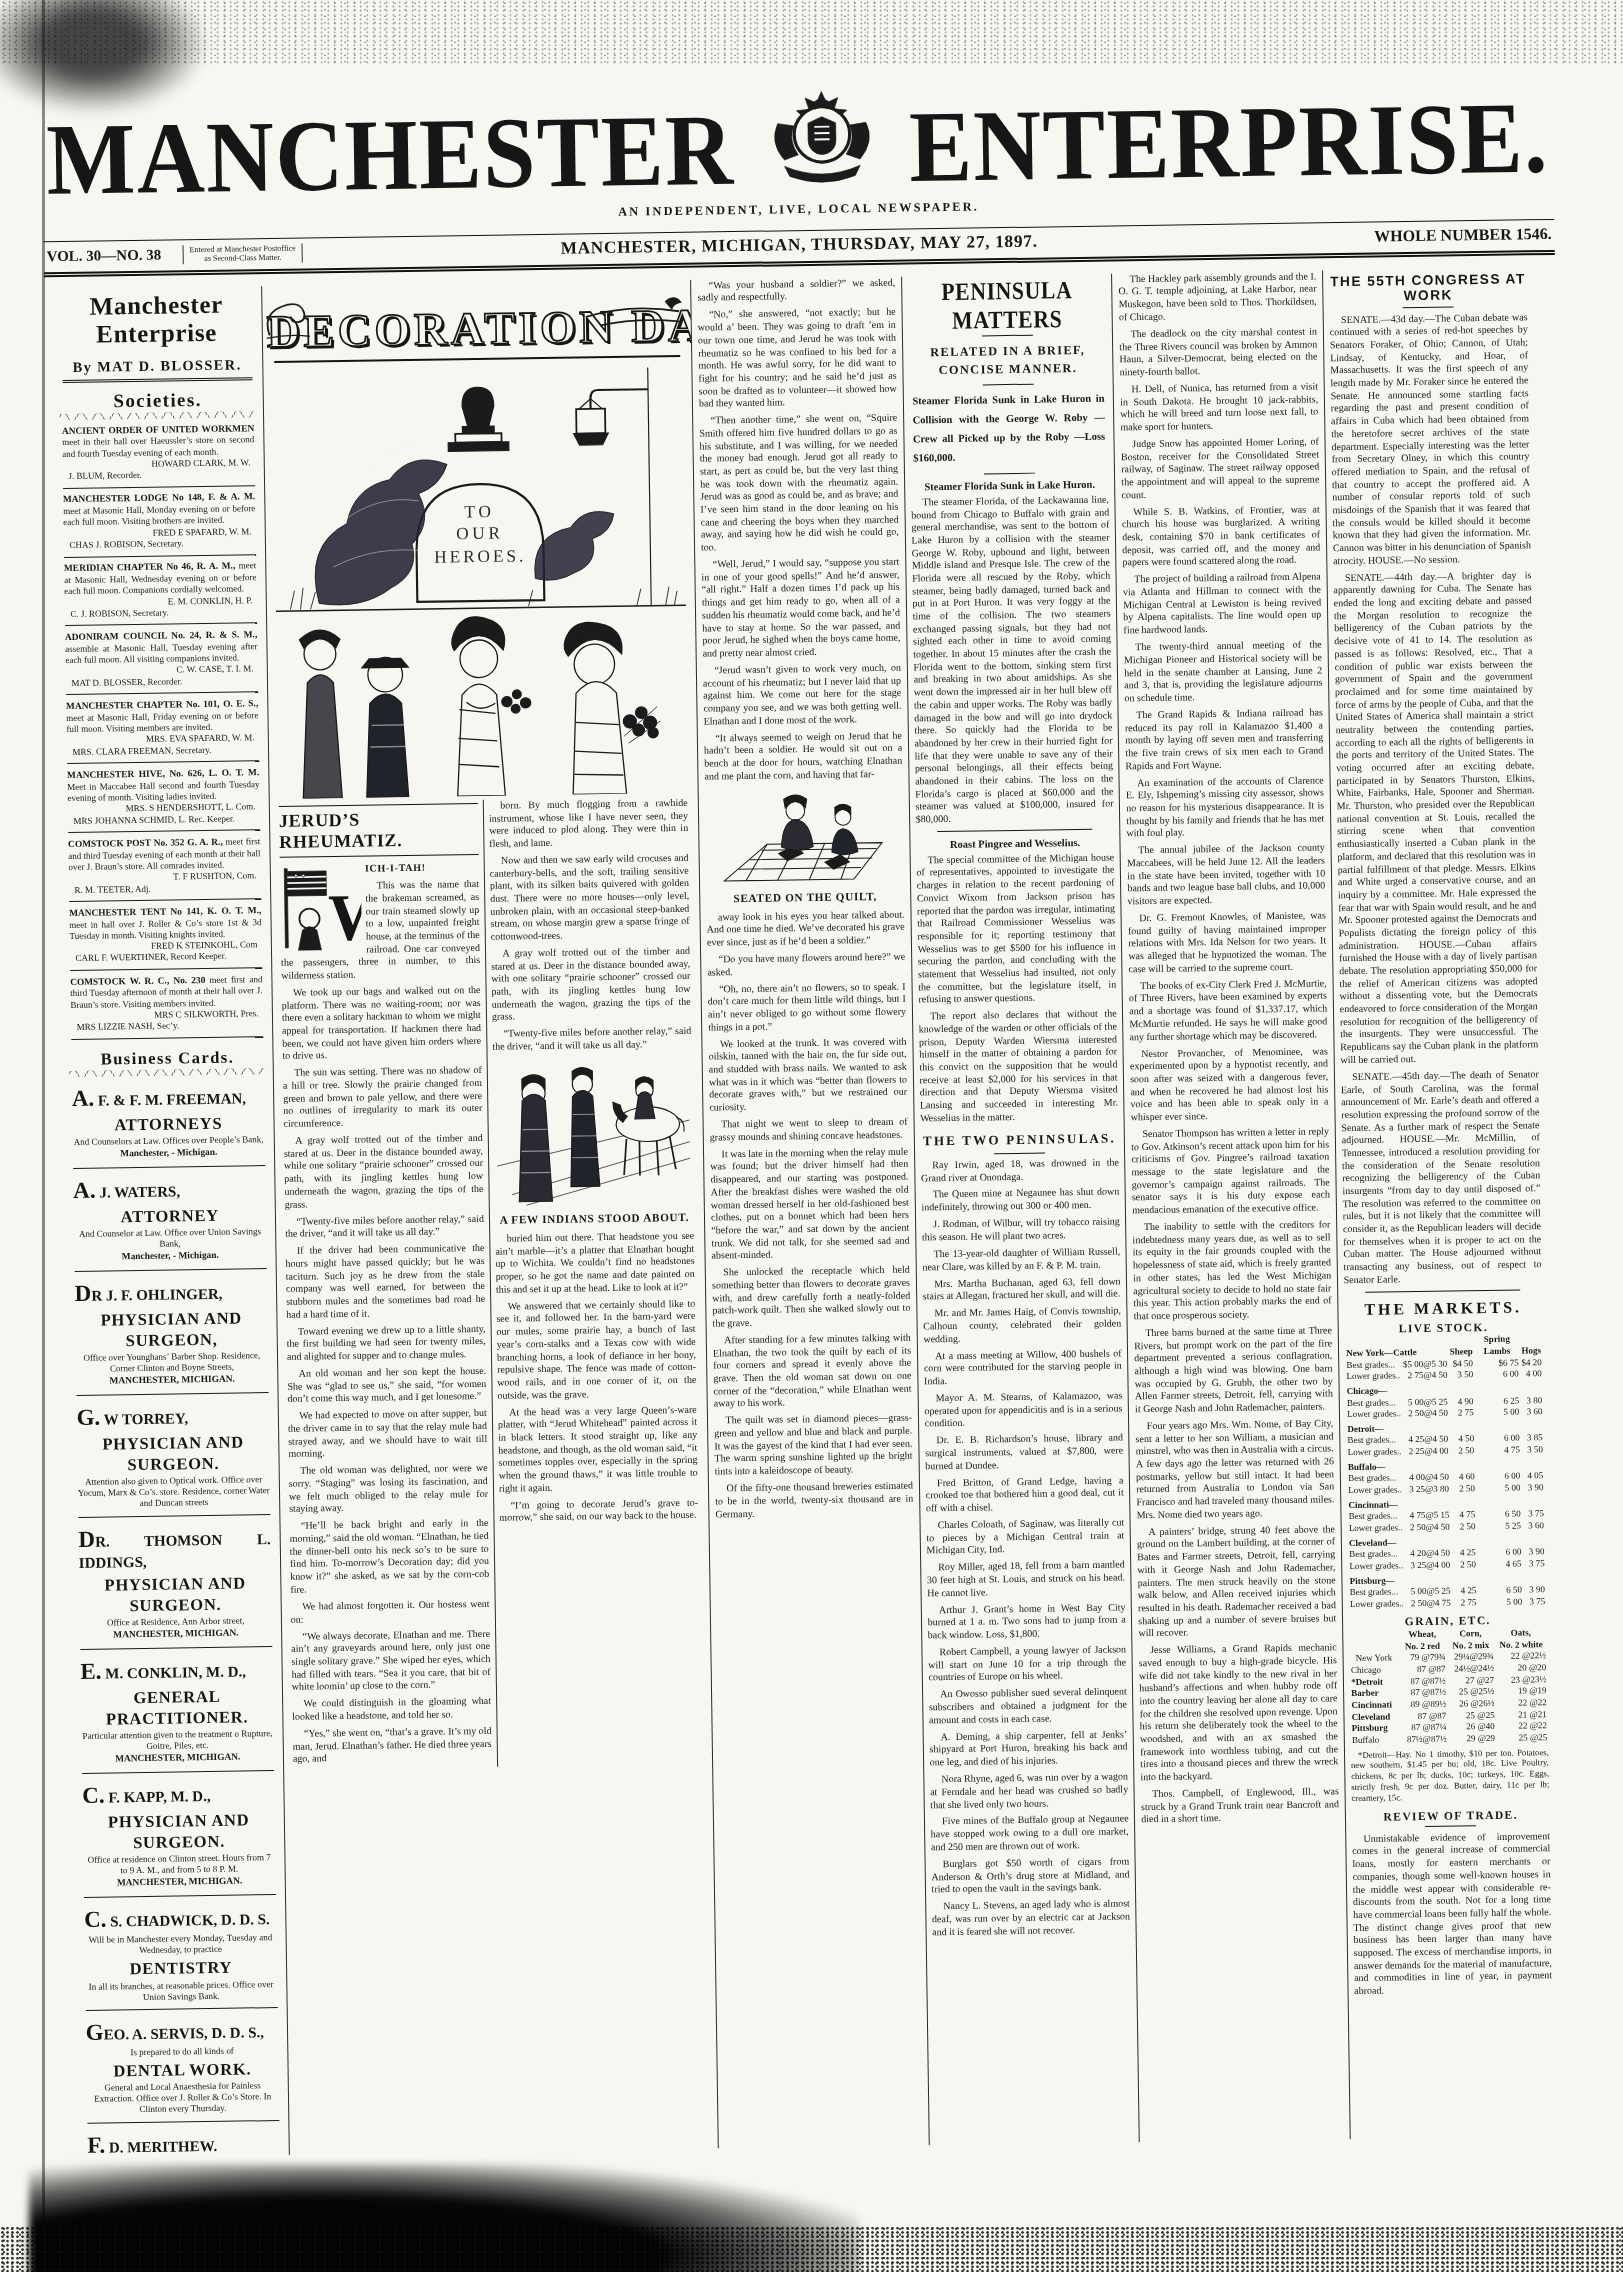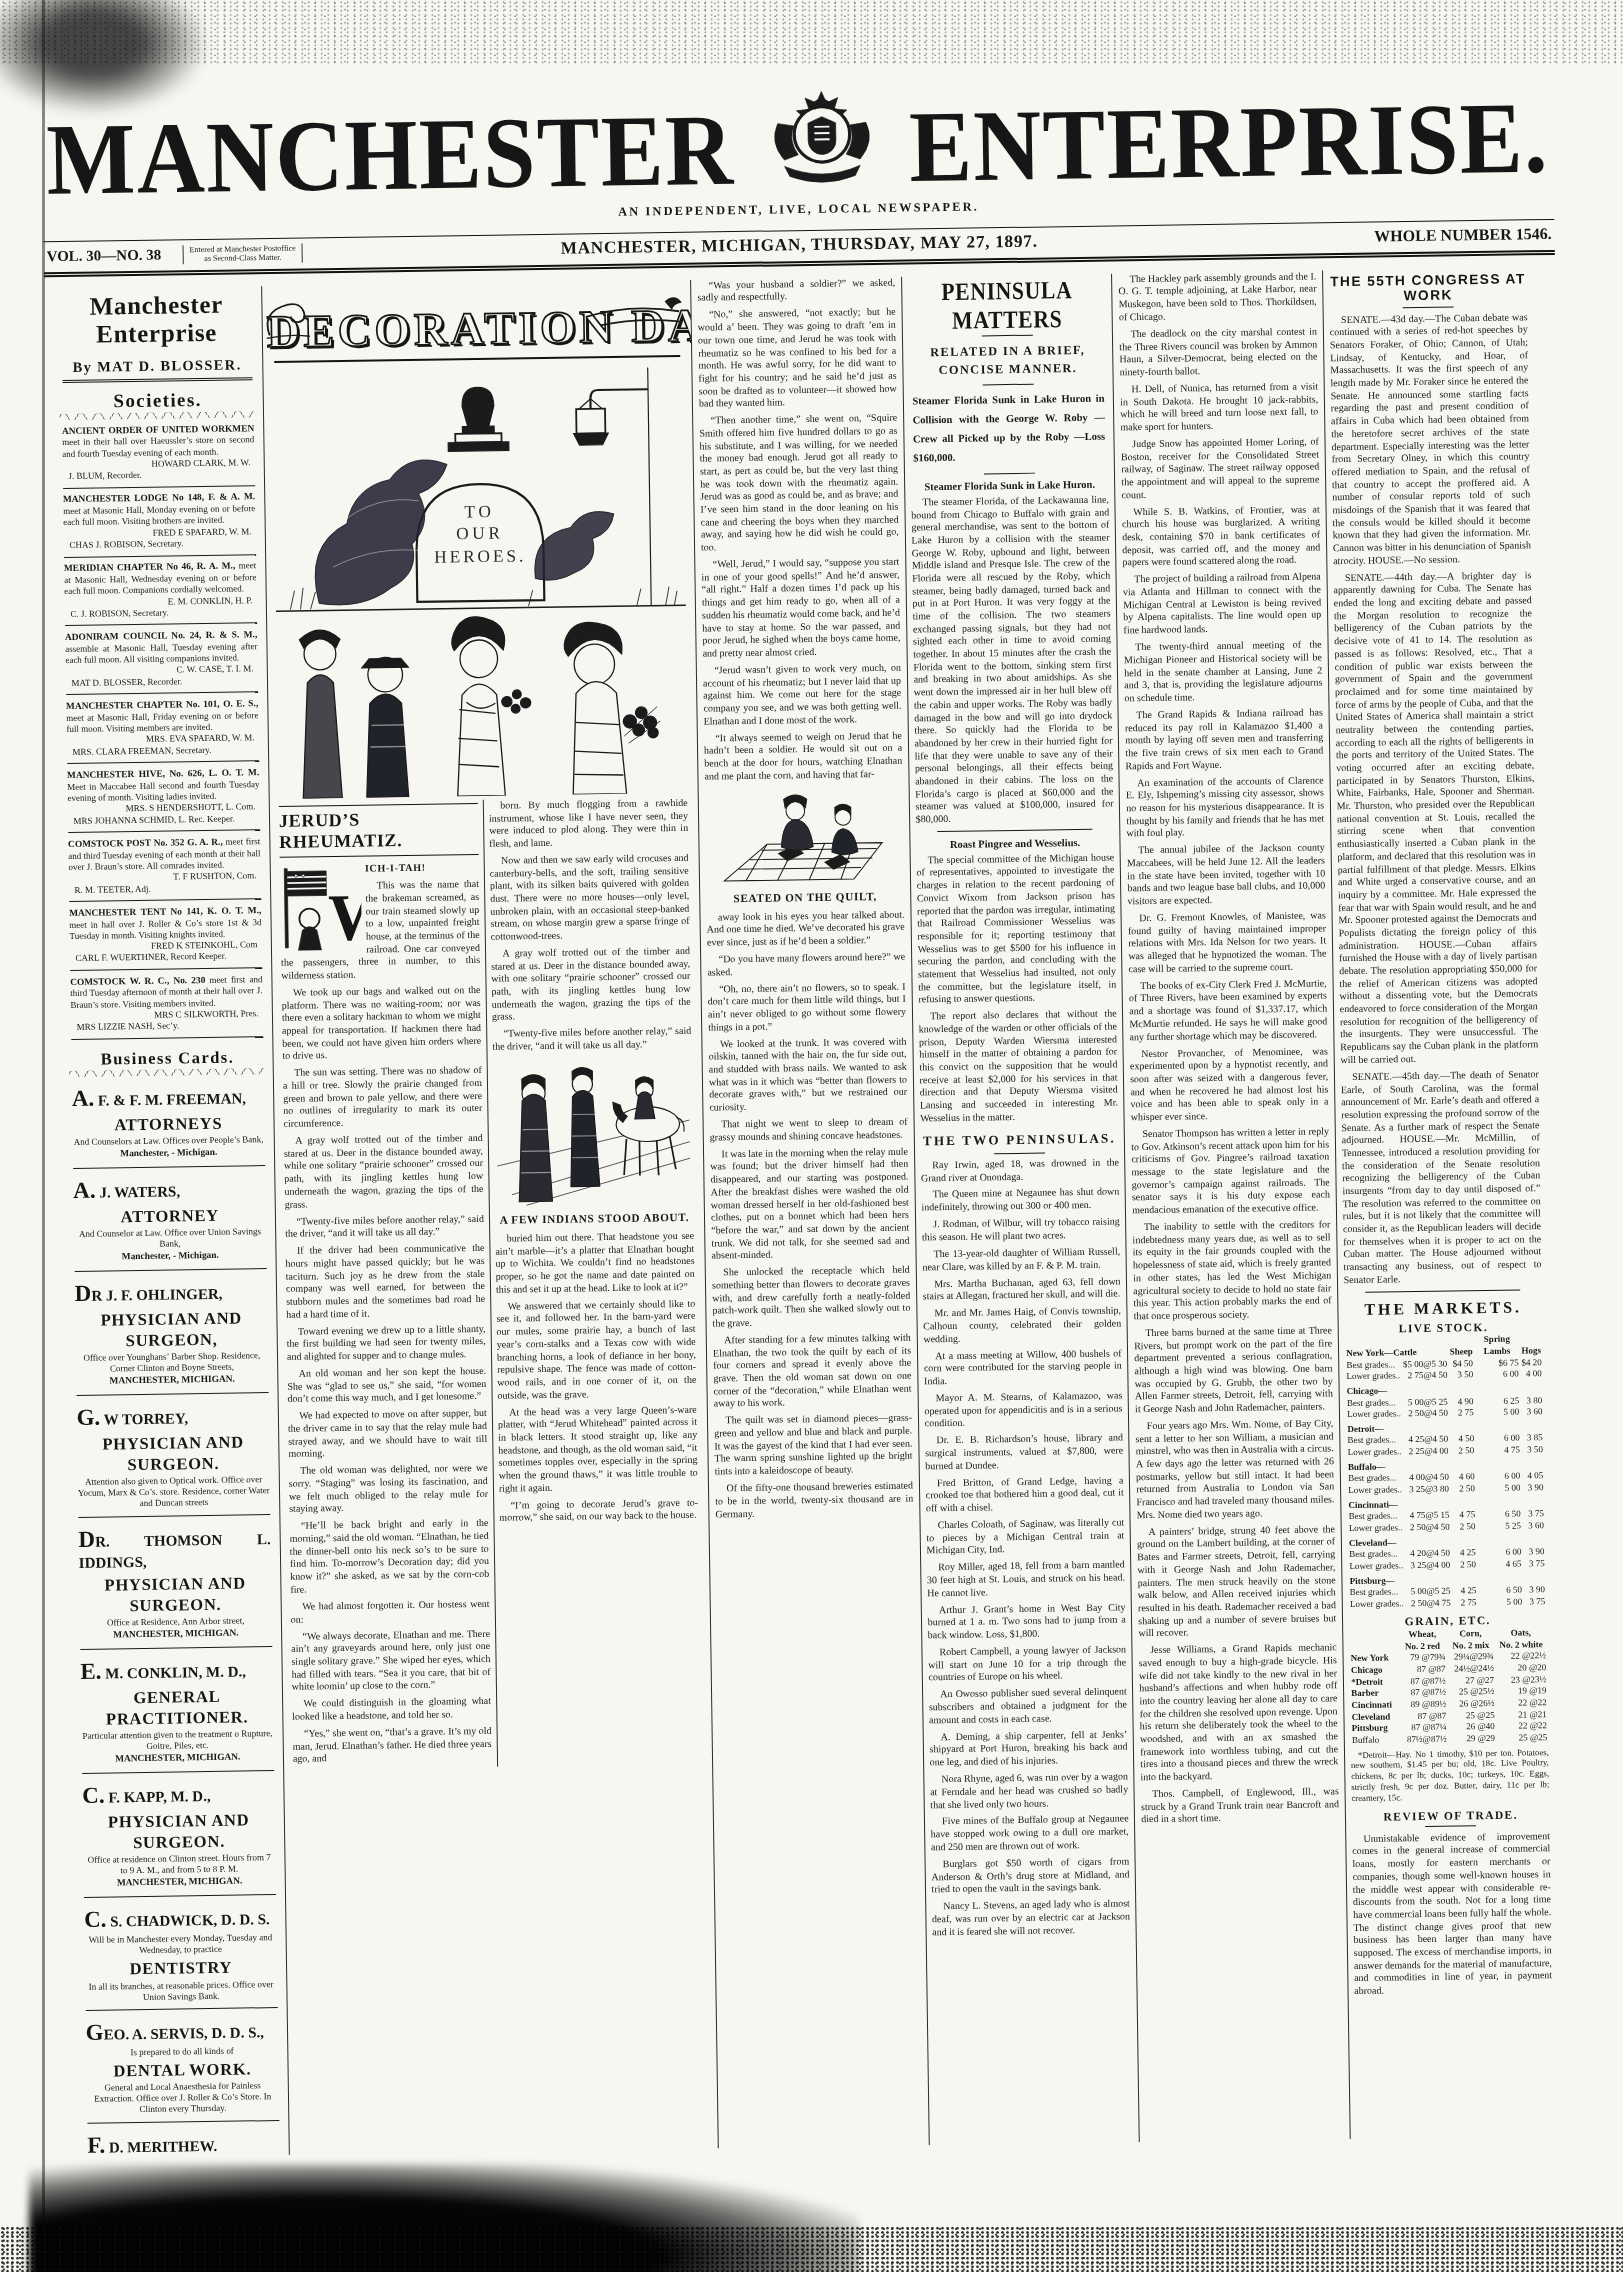--- a/index.html
+++ b/index.html
@@ -666,27 +666,27 @@
                 <th>Corn,</th>
                 <th>Oats,</th>
               </tr>
               <tr>
                 <th></th>
                 <th>No. 2 red</th>
                 <th>No. 2 mix</th>
                 <th>No. 2 white</th>
               </tr>
               <tr>
-                <td class="lbl" style="font-weight: bold;">New York</td>
+                <td class="lbl" style="font-weight: normal; text-align: center;">New York</td>
                 <td class="num">79 @79¾</td>
                 <td class="num">29¼@29¾</td>
                 <td class="num">22 @22½</td>
               </tr>
               <tr>
-                <td class="lbl" style="font-weight: bold;">Chicago</td>
+                <td class="lbl" style="font-weight: normal;">Chicago</td>
                 <td class="num">87 @87</td>
                 <td class="num">24½@24½</td>
                 <td class="num">20 @20</td>
               </tr>
               <tr>
                 <td class="lbl" style="font-weight: bold;">*Detroit</td>
                 <td class="num">87 @87½</td>
                 <td class="num">27 @27</td>
                 <td class="num">23 @23½</td>
               </tr>

